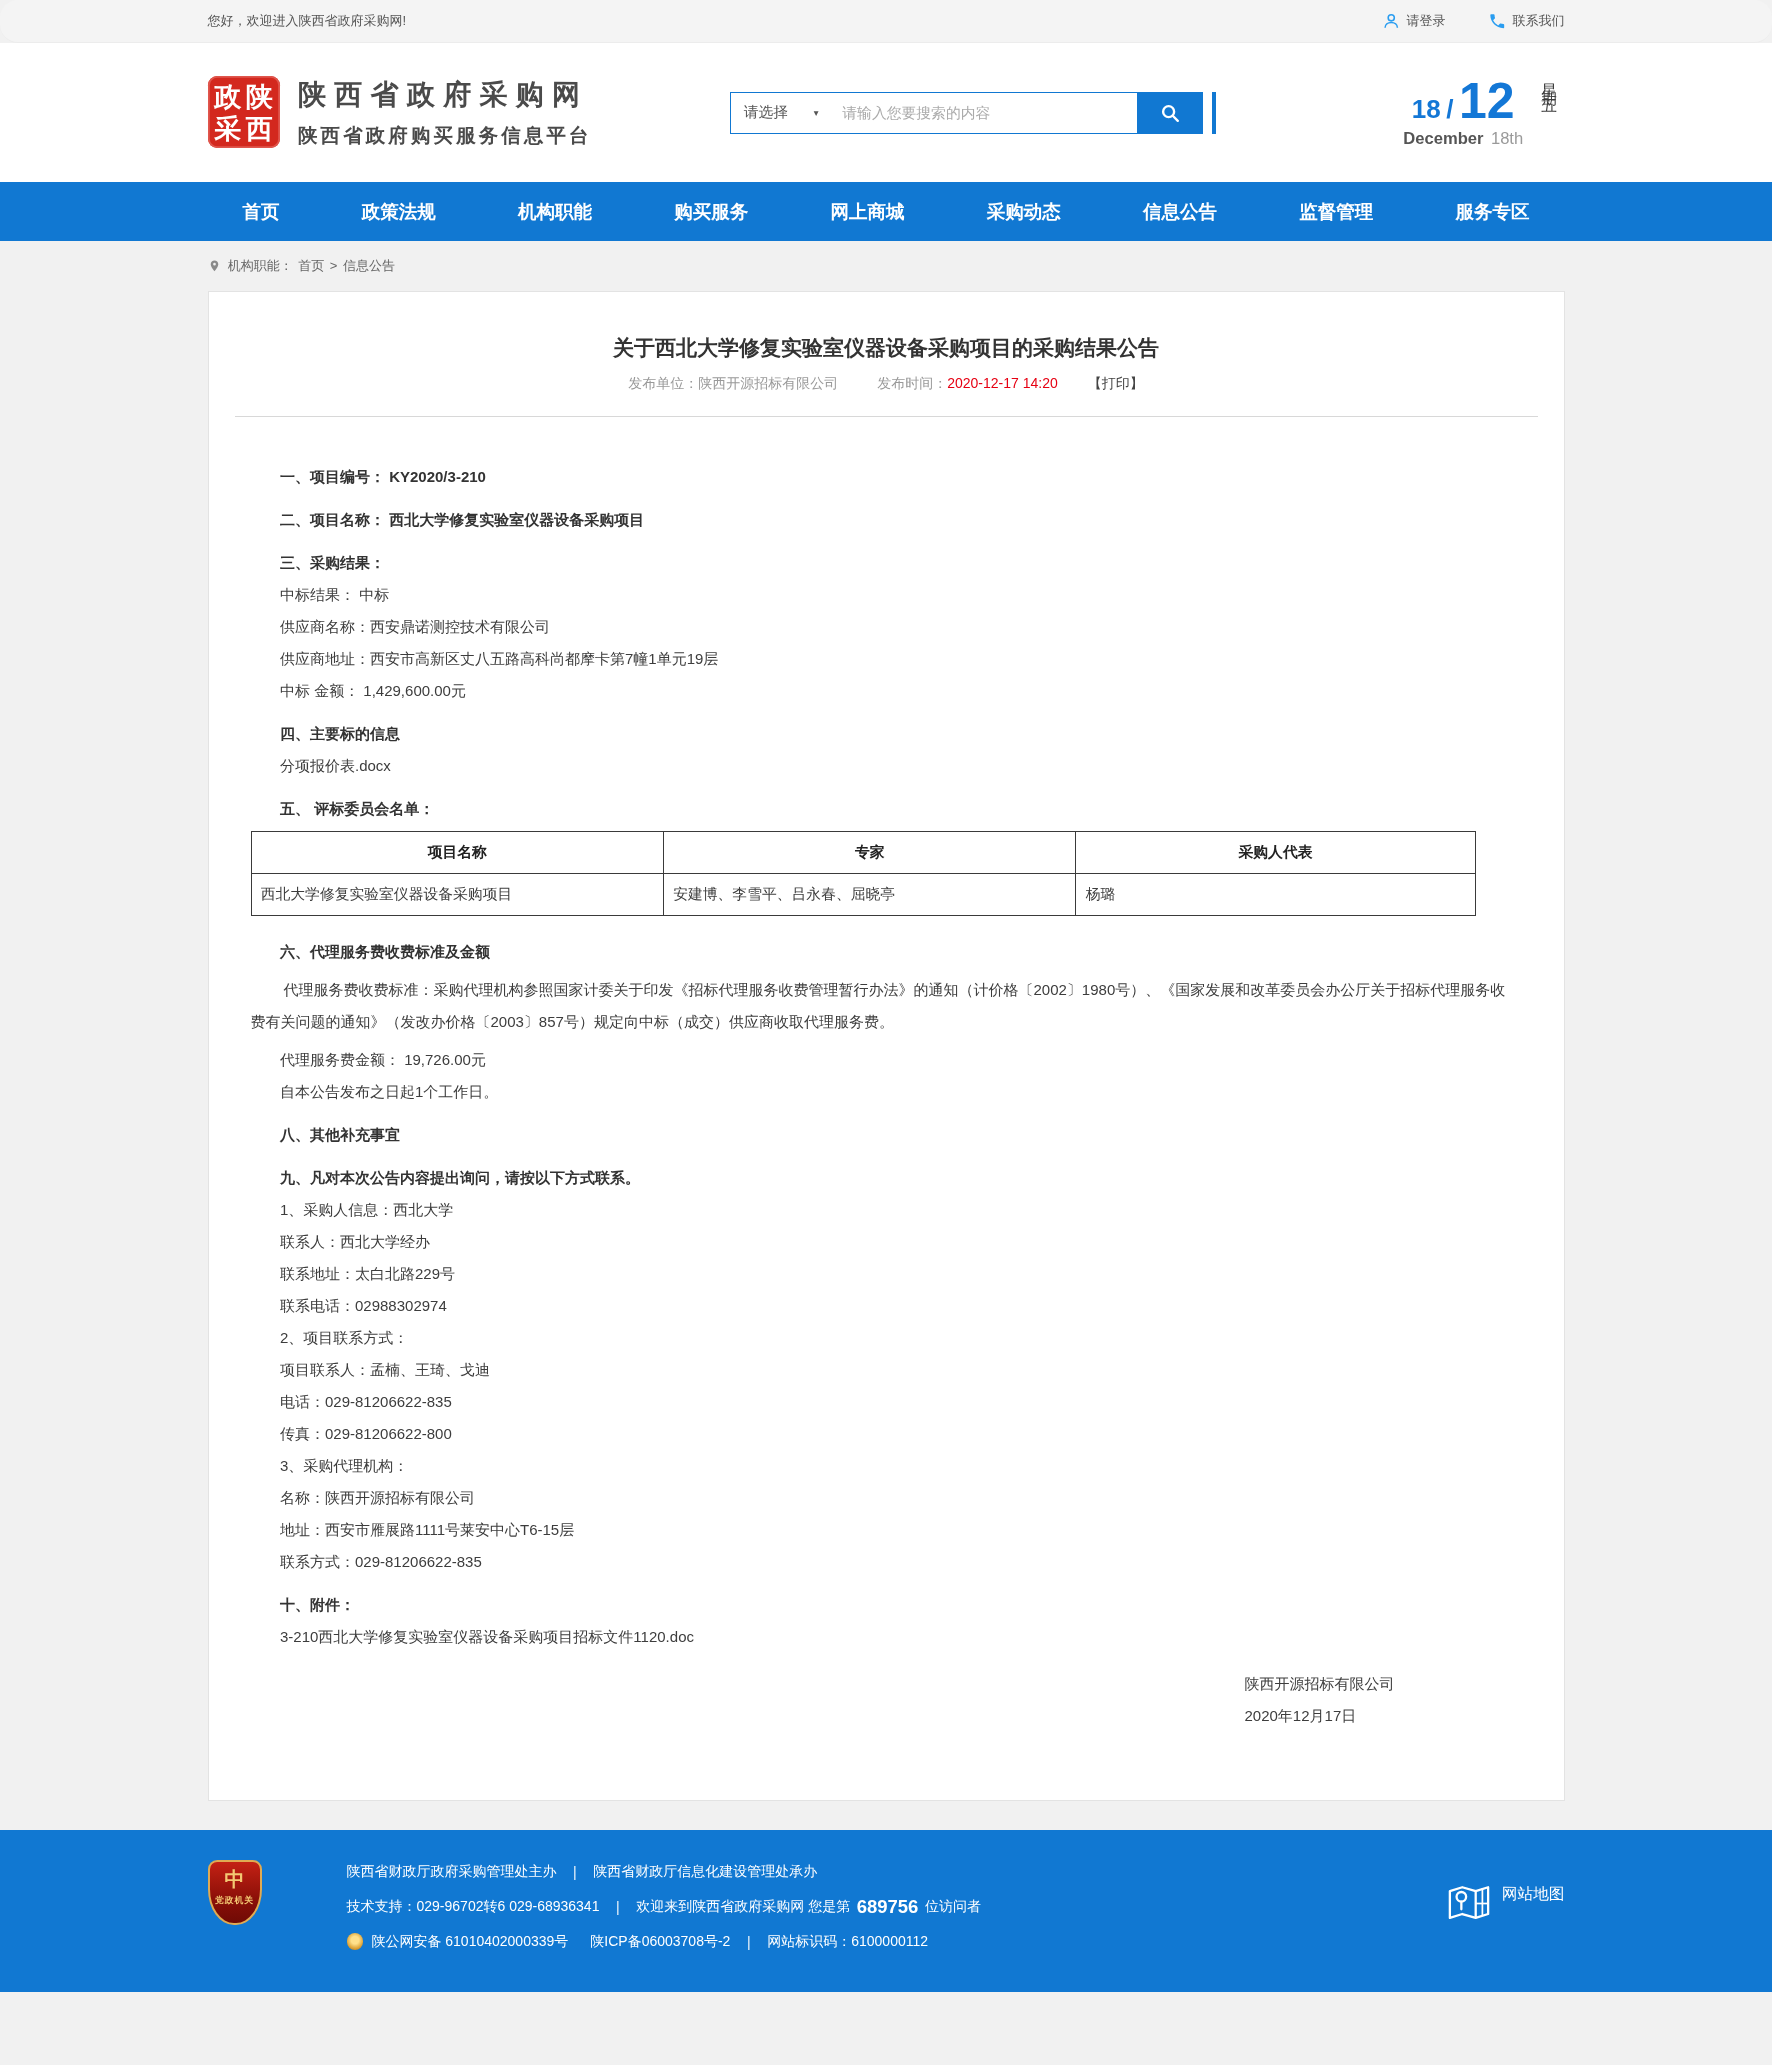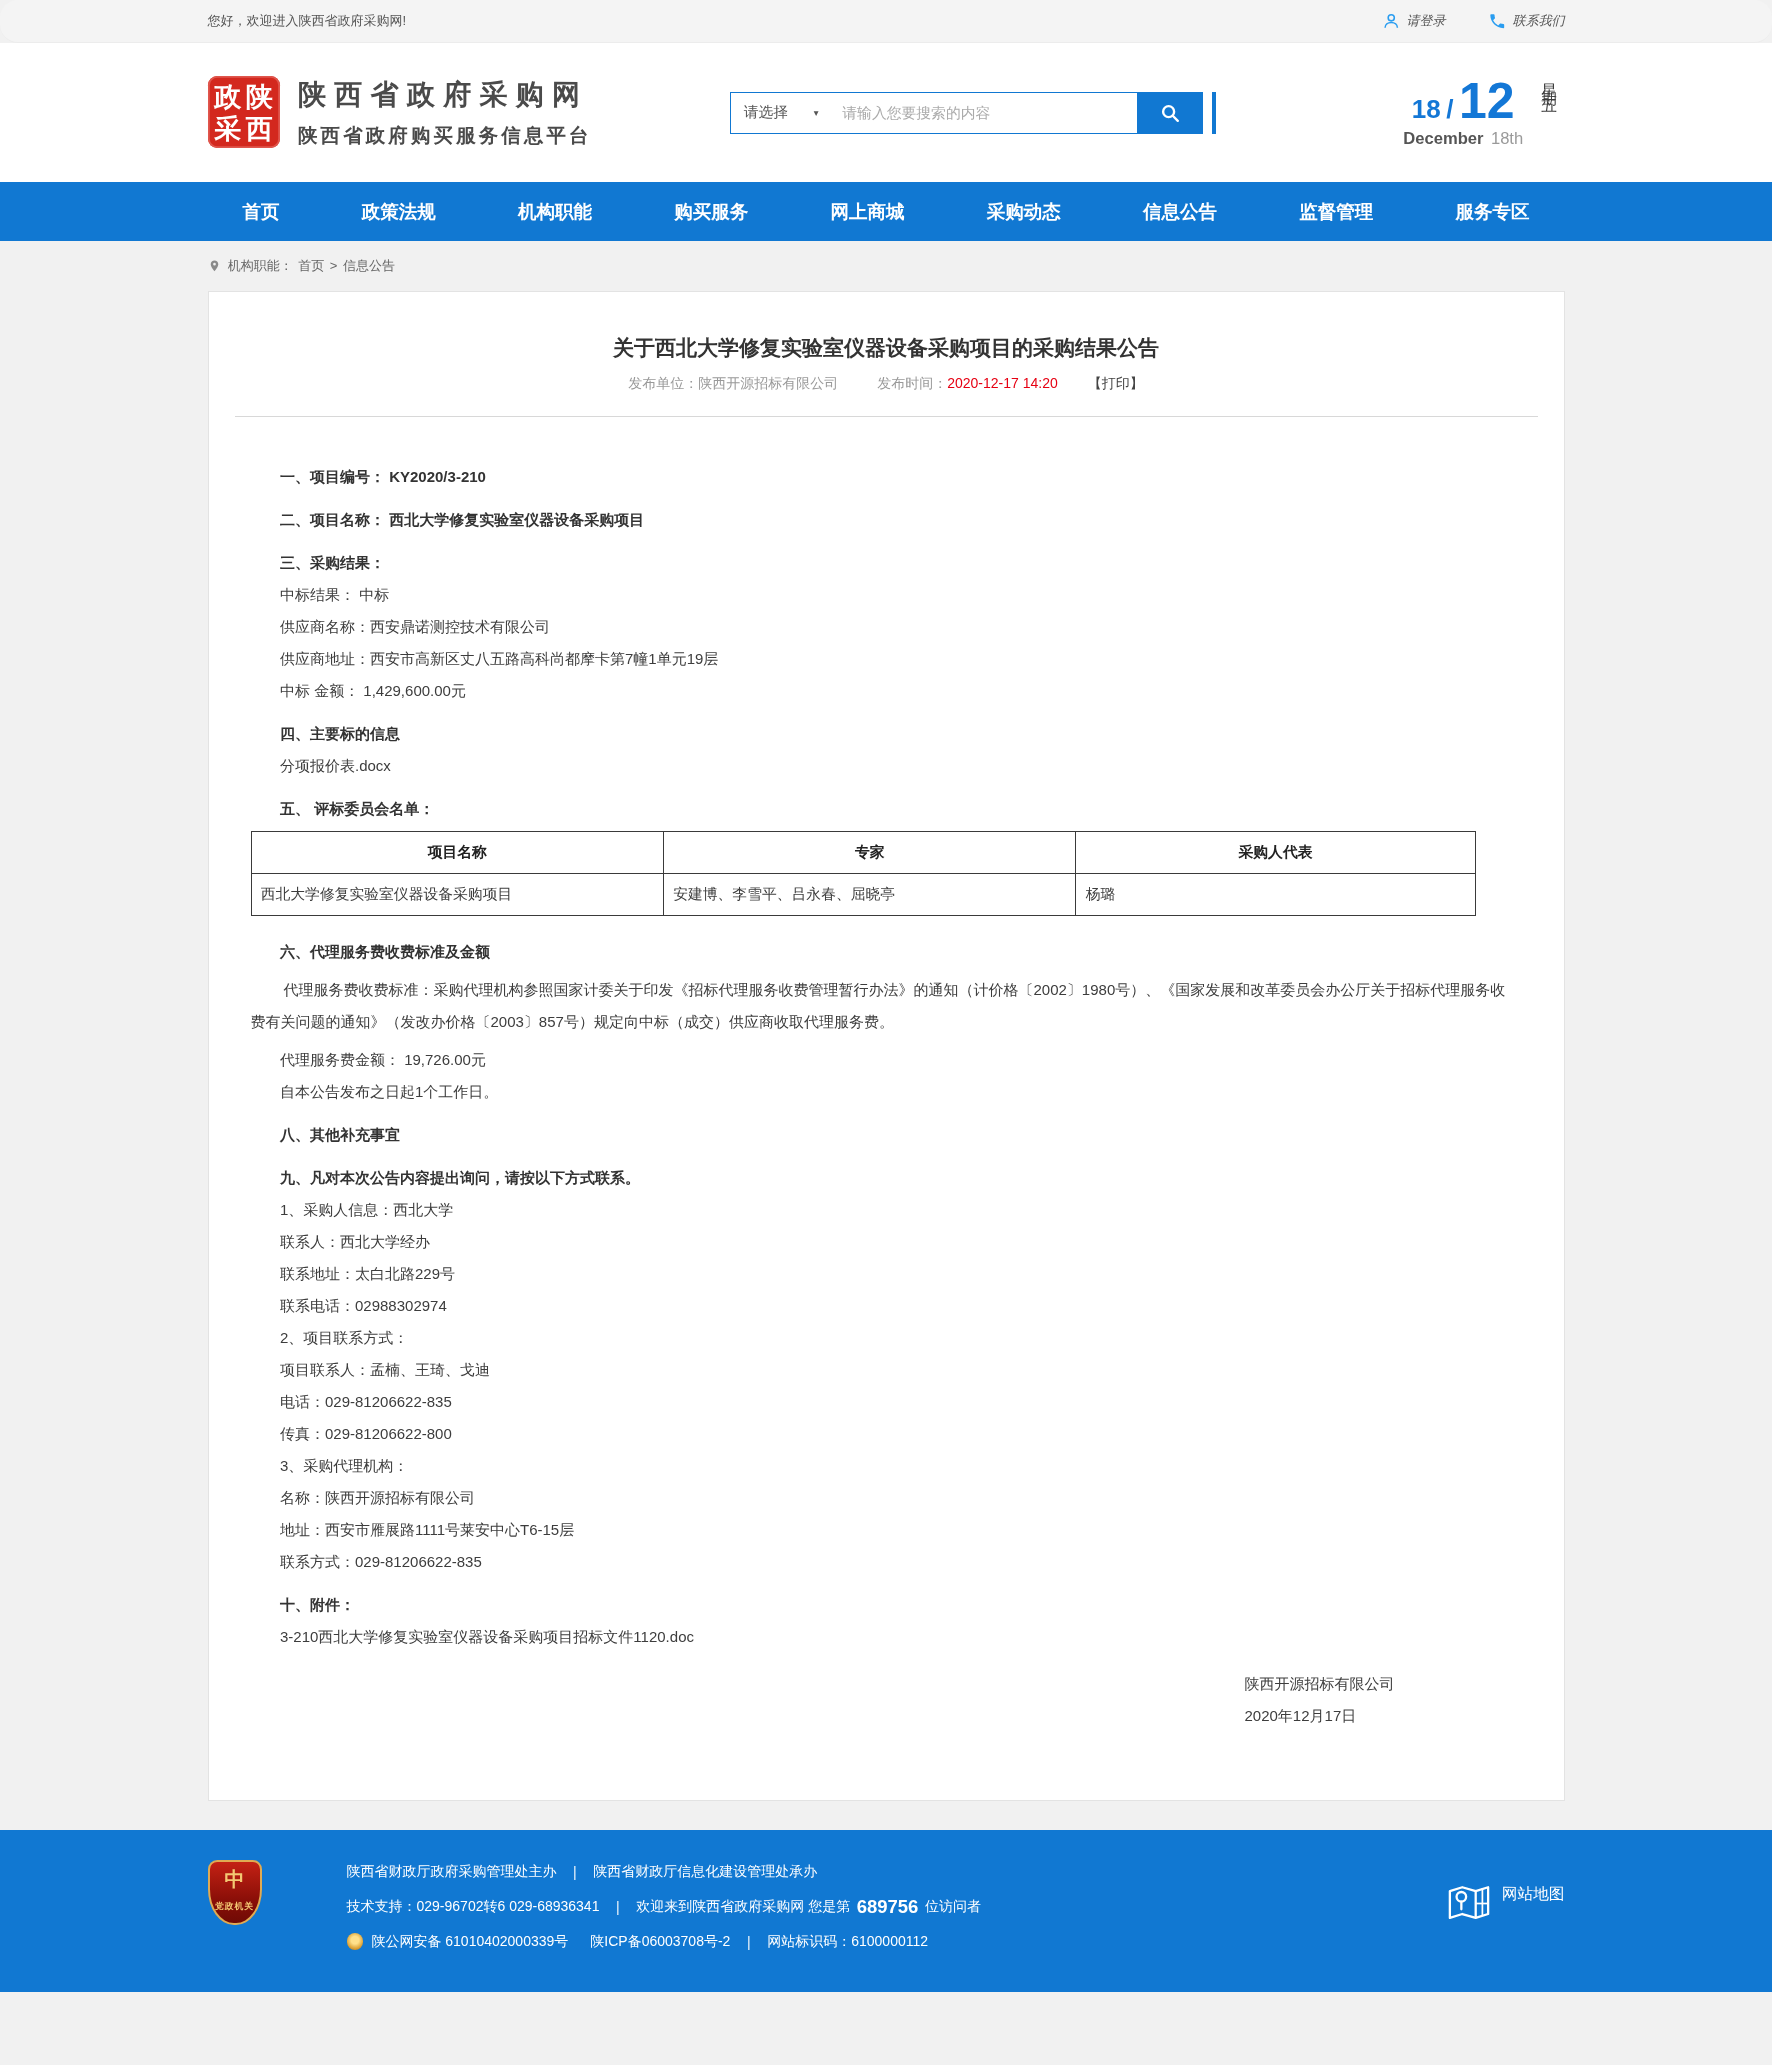--- a/index.html
+++ b/index.html
@@ -4,21 +4,21 @@
 <style>
   * { margin:0; padding:0; box-sizing:border-box; }
   html,body { background:#f1f1f1; }
   body { width:1772px; font-family:"Liberation Sans","DejaVu Sans",sans-serif; color:#333; }
   .wrap { width:1357px; margin:0 auto; }
 
   
   .topbar { height:43px; background:#f4f4f4; border-bottom:0.9px solid #ececec;border-radius:18px; }
   .topbar .wrap { display:flex; align-items:center; height:100%; }
   .tb-greet { font-size:13px; color:#555; }
-  .tb-links { margin-left:auto; display:flex; align-items:center; gap:42px;font-style:italic; }
+  .tb-links { margin-left:auto; display:flex; align-items:center; gap:42px; }
   .tb-link { display:flex; align-items:center; gap:6.5px; font-size:13px; color:#555; cursor:pointer; }
   .tb-link svg { width:18.5px; height:18.5px; }
 
   
   .header { height:139px; background:#fff; }
   .header .wrap { display:flex; align-items:center; height:100%; }
   .brand { display:flex; align-items:center; }
   .seal { width:72px; height:72px; background:#d3281e; border-radius:9.2px; display:grid;
           grid-template-columns:1fr 1fr; place-items:center; padding:4.6px; box-shadow:inset 0 0 0 1.8px #e0564d; }
   .seal span { color:#fff; font-size:27px; font-weight:bold; line-height:1; font-family:"DejaVu Serif","Liberation Serif",serif; }
@@ -82,21 +82,21 @@
   .sig-inner { text-align:left; font-size:15px; color:#3d3d3d; }
   .sig-date { margin-top:13px; }
 
   
   .footer-gap { height:29.5px; }
   .footer { background:#1178d2; height:162px; padding-top:24px; }
   .footer .wrap { display:flex; align-items:flex-start; }
   .f-shield { width:54px; height:65px; margin-top:5.5px; background:linear-gradient(180deg,#c42114,#8a0f08 62%,#6f0a05);
               border:2.8px solid #e0aa52; border-radius:9.2px 9.2px 48% 48% / 9.2px 9.2px 55% 55%; text-align:center; }
   .f-shield-emblem { color:#f3c873; font-size:20px; font-weight:bold; margin-top:4.6px; font-family:"DejaVu Serif",serif; }
-  .f-shield-label { color:#f3c873; font-size:8.8px; font-weight:bold; letter-spacing:0.9px; margin-top:8px; }
+  .f-shield-label { color:#f3c873; font-size:8.8px; font-weight:bold; letter-spacing:0.9px; margin-top:2px; }
   .f-text { margin-left:85px; color:#fff; font-size:14px; }
   .f-row { height:35px; display:flex; align-items:center; }
   .f-sep { margin:0 16.6px; opacity:.95; }
   .f-count { font-size:18.5px; font-weight:bold; margin:0 6.5px; }
   .f-welcome-prefix { margin-left:0; }
   .f-badge { width:16.6px; height:16.6px; border-radius:50%; display:inline-block; margin-right:8.3px;
              background:radial-gradient(circle at 50% 42%, #ffe08a 0 30%, #d99a2b 70%, #a8741c); }
   .f-gap24 { display:inline-block; width:22px; }
   .f-sitemap { margin-left:auto; margin-top:29.5px; display:flex; gap:11px; color:#fff;
                font-size:15.7px; cursor:pointer; }

